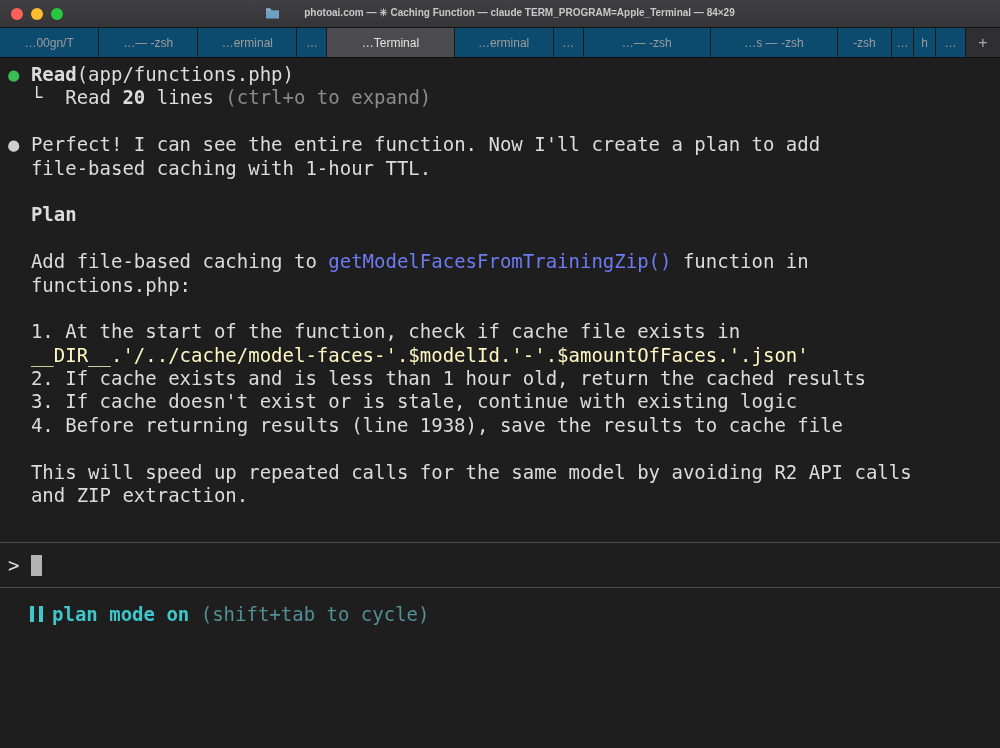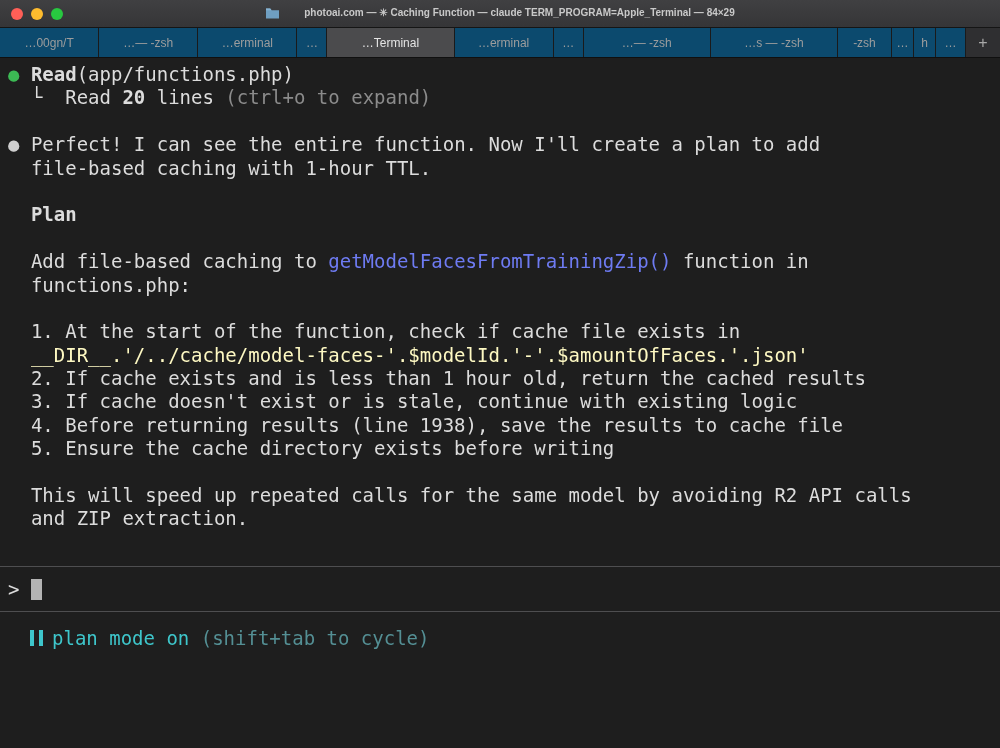--- a/index.html
+++ b/index.html
@@ -56,21 +56,21 @@
   
   .inputbox {
     border-top:1px solid #4e4e50; border-bottom:1px solid #4e4e50;
     padding:9px 0 9px 8px;
   }
   .prompt-line { font-size:19px; line-height:26px; color:#dcdcdc; white-space:pre; }
   .cursor { display:inline-block; width:11px; height:21px; background:#b3b3b3; vertical-align:-4px; }
 
   
   .status { margin-top:15px; padding-left:30px; font-size:19px; line-height:23.4px; white-space:pre; }
-  .teal { color:#3ec6cb; font-weight:normal; }
+  .teal { color:#3ec6cb; font-weight:bold; }
   .tealdim { color:#548f94; }
   .pause-icon {
     display:inline-block; width:13px; height:16px; margin-right:9px;
     border-left:4.5px solid #3ec6cb; border-right:4.5px solid #3ec6cb;
     vertical-align:-1px;
   }
 </style>
 </head>
 <body>
 
@@ -156,21 +156,20 @@
   <div class="tline"><span>  Add file-based caching to </span><span class="code">getModelFacesFromTrainingZip()</span><span> function in</span></div>
   <div class="tline"><span>  functions.php:</span></div>
 
   <div class="tline"></div>
 
   <div class="tline"><span>  1. At the start of the function, check if cache file exists in</span></div>
   <div class="tline"><span class="purple">  __DIR__.'/../cache/model-faces-'.$modelId.'-'.$amountOfFaces.'.json'</span></div>
   <div class="tline"><span>  2. If cache exists and is less than 1 hour old, return the cached results</span></div>
   <div class="tline"><span>  3. If cache doesn't exist or is stale, continue with existing logic</span></div>
   <div class="tline"><span>  4. Before returning results (line 1938), save the results to cache file</span></div>
-  <div class="tline"><span>  5. Ensure the cache directory exists before writing</span></div>
 
   <div class="tline"></div>
 
   <div class="tline"><span>  This will speed up repeated calls for the same model by avoiding R2 API calls</span></div>
   <div class="tline"><span>  and ZIP extraction.</span></div>
 
 </div>
 
 <div class="spacer35"></div>
 

